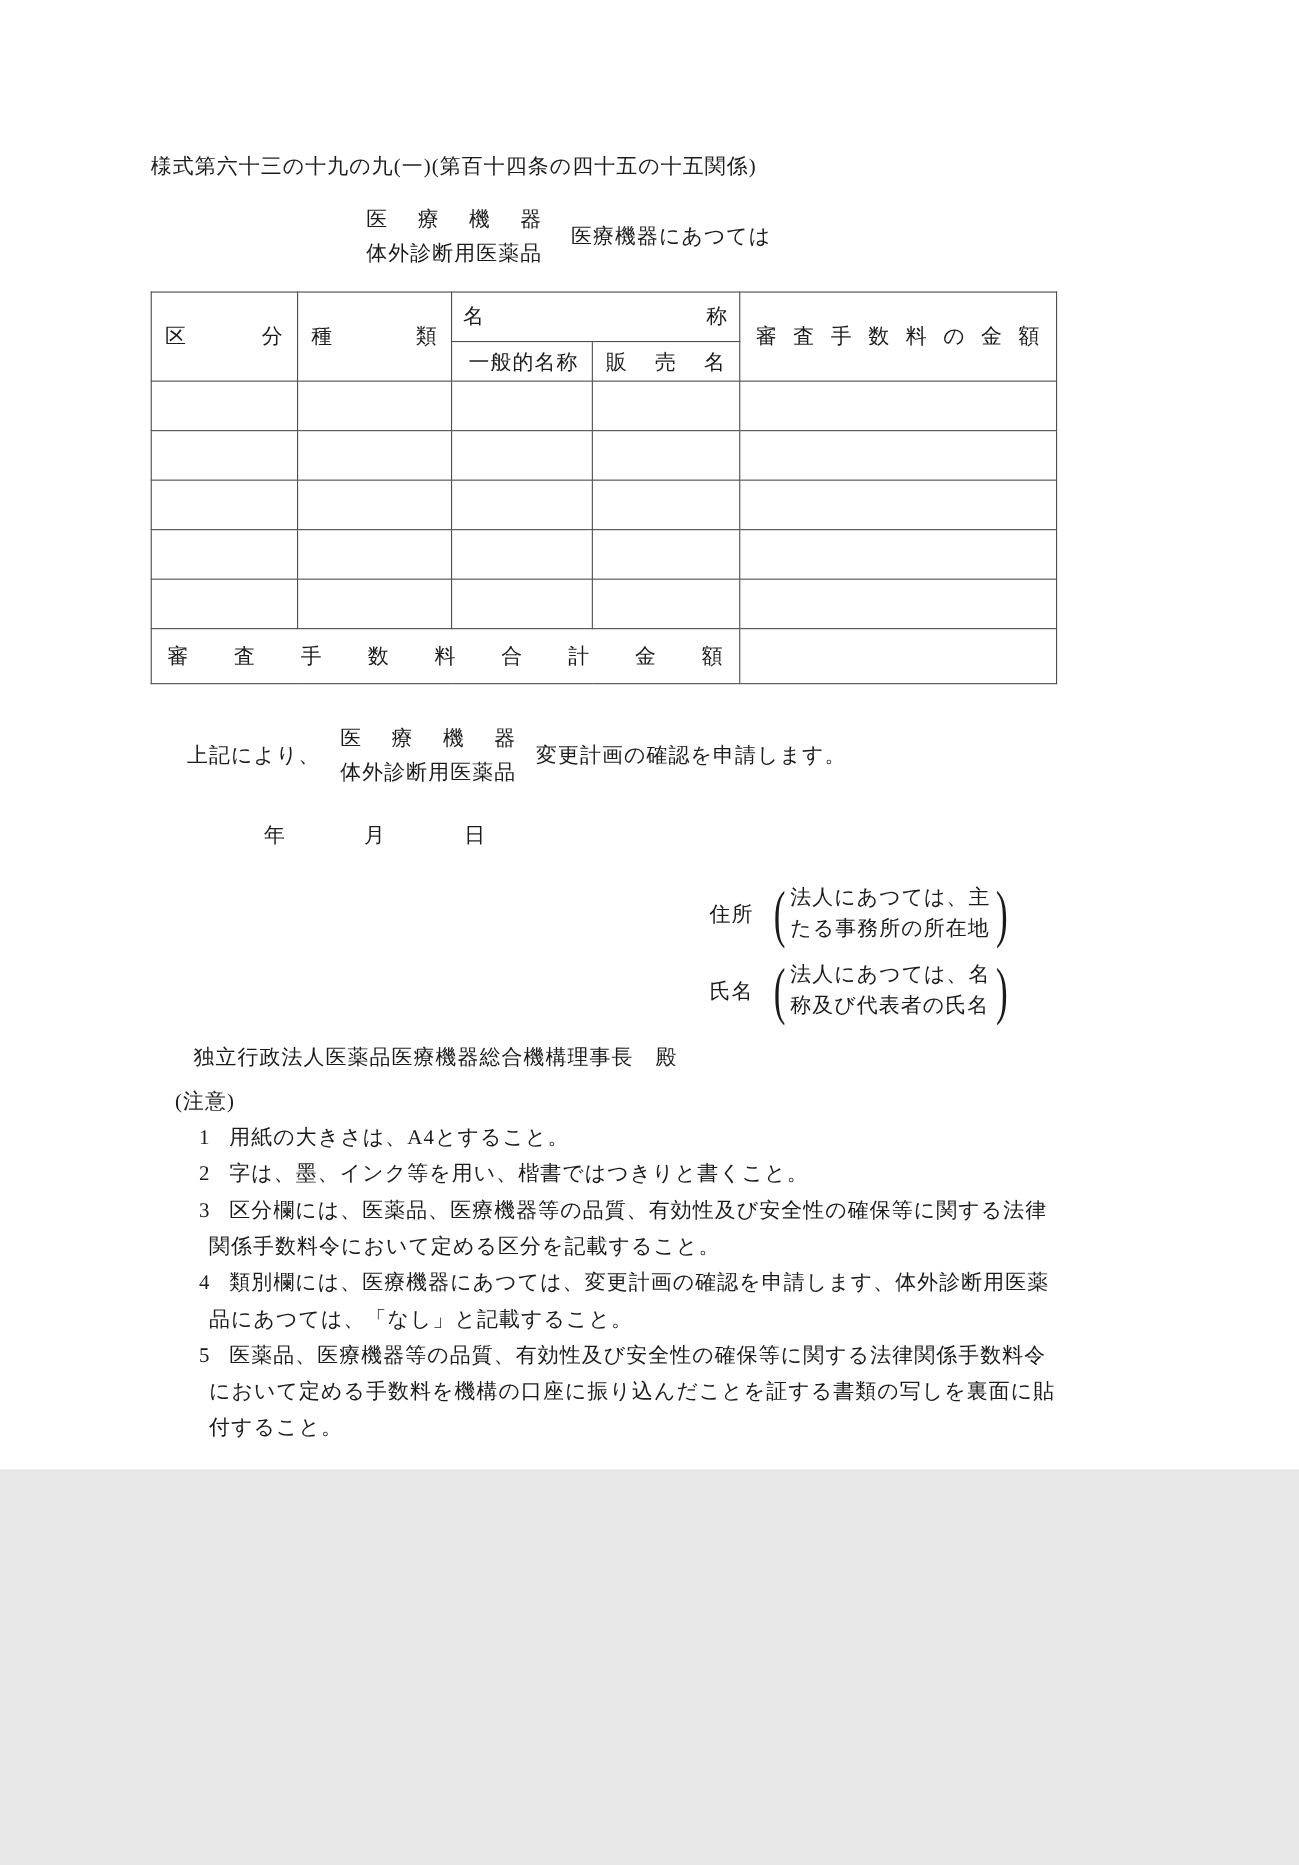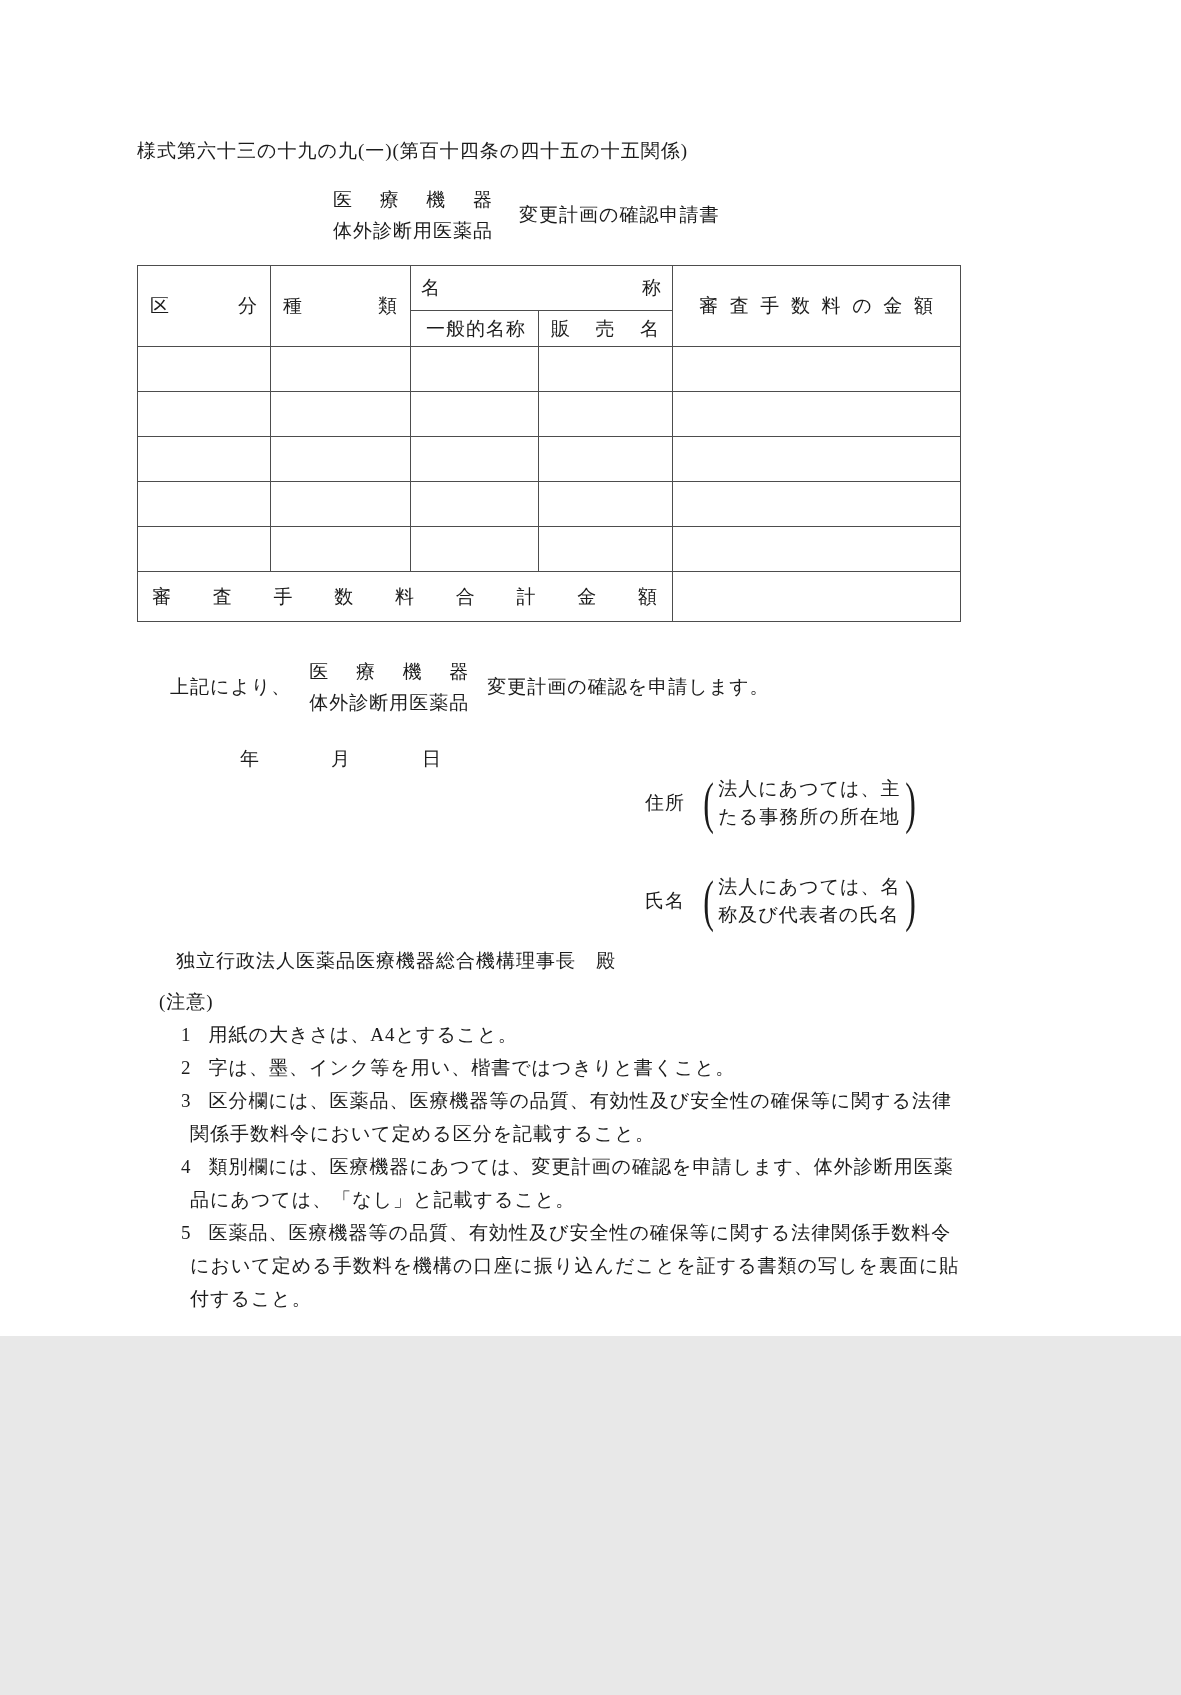--- a/index.html
+++ b/index.html
@@ -29,34 +29,34 @@
   
   .fee-table { left:137px; top:265px; }
   table { border-collapse:collapse; table-layout:fixed; width:823px; }
   td { border:1px solid #4d4d4d; vertical-align:middle; padding:0 12px; overflow:hidden; }
   tr.hrow1 { height:45px; }
   tr.hrow2 { height:36px; }
   tr.brow  { height:45px; }
   tr.frow  { height:50px; }
   td.jc { text-align:justify; text-align-last:justify; }
   td.name-head { padding:0 10px; }
-  td.fee-head { padding:0 26px; }
+  td.fee-head { padding:0 14px; }
   td.sub-left { text-align:right; padding-left:9px; }
   td.total-label { padding:0 14px; }
 
   
   .apply-row { left:170px; top:656px; display:flex; align-items:center; gap:18px;justify-content:flex-end; }
 
   
   .date-row { left:240px; top:746px; display:flex; }
   .date-row span { margin-right:71px; }
 
   
   .sig-block { display:flex; align-items:center; gap:14px; }
-  .addr-block { left:645px; top:774px; }
+  .addr-block { left:645px; top:802px; }
   .name-block { left:645px; top:872px; }
   .bracket-group { display:flex; align-items:center; }
   .paren {
     display:inline-block;
     font-size:58px;
     line-height:58px;
     font-weight:400;
     transform:scaleX(0.55);
     letter-spacing:0;
   }
@@ -76,21 +76,21 @@
 
 <div class="page">
 
   <div class="abs form-number">様式第六十三の十九の九(一)(第百十四条の四十五の十五関係)</div>
 
   <div class="abs title-row">
     <div class="opt-stack">
       <div class="jfull">医療機器</div>
       <div>体外診断用医薬品</div>
     </div>
-    <div>変更計画の確認申請書</div>
+    <div>医療機器にあつては</div>
   </div>
 
   <div class="abs fee-table">
     <table>
       <colgroup>
         <col style="width:133px">
           <col style="width:140px">
           <col style="width:128px">
           <col style="width:134px">
           <col style="width:288px">

